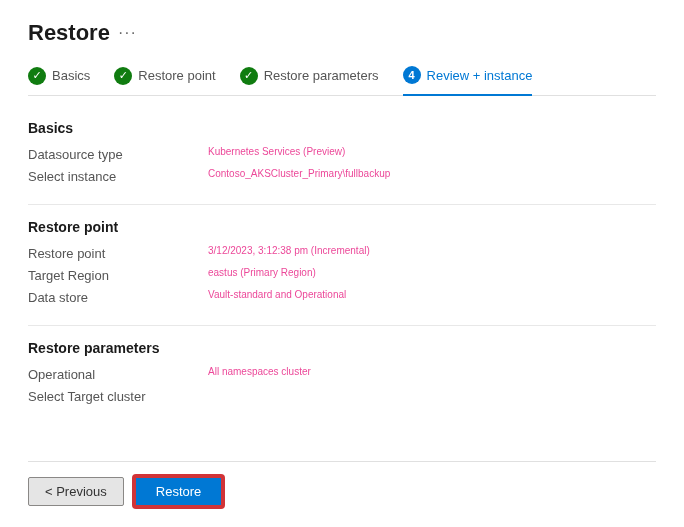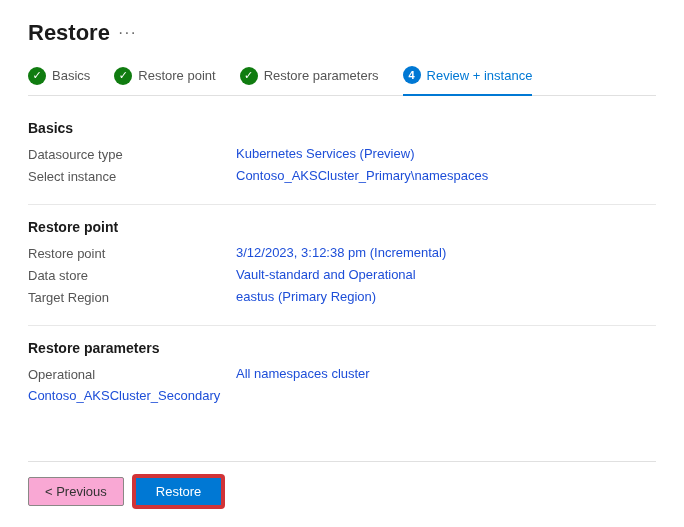--- a/index.html
+++ b/index.html
@@ -90,49 +90,48 @@
     .section-title {
       font-size: 14px;
       font-weight: 600;
       color: #1a1a1a;
       margin-bottom: 10px;
     }
     .field-row {
       display: flex;
       align-items: flex-start;
       margin-bottom: 6px;
-      gap: 28px;
     }
     .field-label {
       width: 180px;
       color: #555;
       flex-shrink: 0;
       font-size: 13px;
       padding-top: 1px;
     }
     .field-value {
-      color: #1d4ed8;
-      font-size: 13px;
+      color: #ec4899;
+      font-size: 10px;
       text-align: center;
     }
     .divider {
       border: none;
       border-top: 1px solid #e8e8e8;
       margin: 14px 0;
     }
     .footer {
       display: flex;
       align-items: center;
       gap: 10px;
       padding-top: 14px;
       border-top: 1px solid #e0e0e0;
     }
     .btn-previous {
       padding: 6px 16px;
-      background: #f9a8d4;
+      background: #e5e5e5;
       border: 1px solid #8a8886;
       color: #333;
       font-size: 13px;
       cursor: pointer;
       border-radius: 2px;
     }
     .btn-restore {
       padding: 6px 20px;
       background: #0078d4;
       border: 2px solid #d13438;
@@ -176,52 +175,52 @@
   <div class="content-area">
 
     <div class="section">
       <div class="section-title">Basics</div>
       <div class="field-row">
         <span class="field-label">Datasource type</span>
         <span class="field-value">Kubernetes Services (Preview)</span>
       </div>
       <div class="field-row">
         <span class="field-label">Select instance</span>
-        <span class="field-value">Contoso_AKSCluster_Primary\namespaces</span>
+        <span class="field-value">Contoso_AKSCluster_Primary\fullbackup</span>
       </div>
     </div>
 
     <hr class="divider">
 
     <div class="section">
       <div class="section-title">Restore point</div>
       <div class="field-row">
         <span class="field-label">Restore point</span>
         <span class="field-value">3/12/2023, 3:12:38 pm (Incremental)</span>
       </div>
       <div class="field-row">
+        <span class="field-label">Target Region</span>
+        <span class="field-value">eastus (Primary Region)</span>
+      </div>
+      <div class="field-row">
         <span class="field-label">Data store</span>
         <span class="field-value">Vault-standard and Operational</span>
       </div>
-      <div class="field-row">
-        <span class="field-label">Target Region</span>
-        <span class="field-value">eastus (Primary Region)</span>
-      </div>
     </div>
 
     <hr class="divider">
 
     <div class="section">
       <div class="section-title">Restore parameters</div>
       <div class="field-row">
         <span class="field-label">Operational</span>
         <span class="field-value">All namespaces cluster</span>
       </div>
       <div class="field-row">
-        <span class="field-value">Contoso_AKSCluster_Secondary</span>
+        <span class="field-label">Select Target cluster</span>
       </div>
     </div>
 
   </div>
 
   <div class="footer">
     <button class="btn-previous">&lt; Previous</button>
     <button class="btn-restore">Restore</button>
   </div>
 </div>

